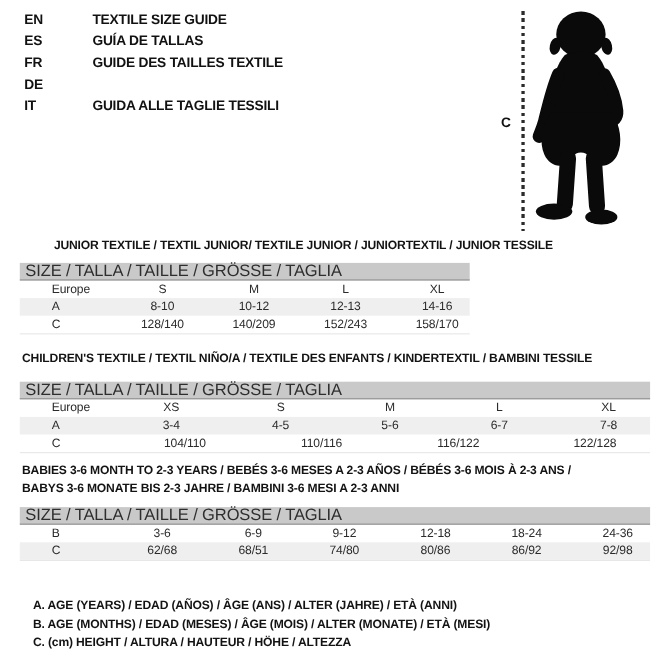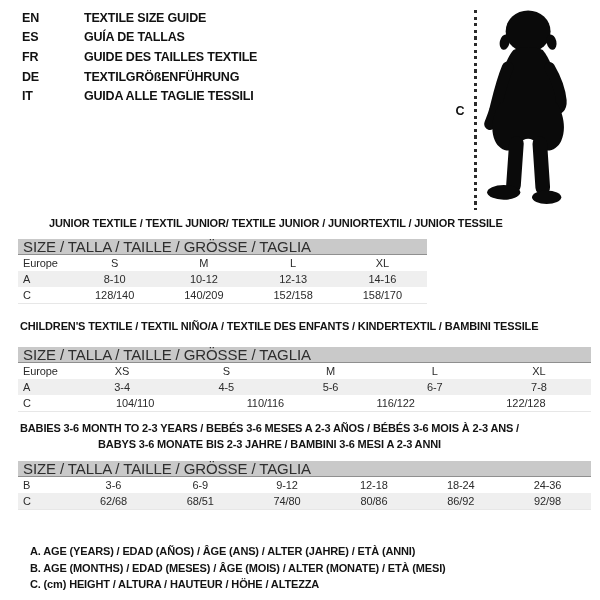--- a/index.html
+++ b/index.html
@@ -32,37 +32,37 @@
   }
   .c-label{position:absolute;left:451px;top:104px;width:18px;text-align:center;
     font-size:12.5px;font-weight:700;color:#111;}
   .baby{position:absolute;left:481px;top:7px;width:103px;height:200px;}
 
   
   .sec-title{position:absolute;left:20px;font-size:11px;font-weight:700;
     letter-spacing:-0.15px;color:#131313;line-height:16px;white-space:nowrap;}
   .t0{top:215px;margin-left:29px;}
   .t1{top:318px;}
-  .t2{top:420px;text-align:center;}
+  .t2{top:420px;}
 
   
   .table{position:absolute;left:18px;border-bottom:1px solid #e7e7e7;}
   .w-junior{width:409px;}
   .w-full{width:573px;}
   .tbl0{top:239px;}
   .tbl1{top:347px;}
   .tbl2{top:461px;}
   .band{
     height:16px;line-height:16px;background:var(--band-gray);
     border-bottom:1px solid var(--band-border);
     padding-left:5px;font-size:15px;color:#2e2e2e;letter-spacing:-0.1px;
   }
   .row{display:flex;height:16px;line-height:16px;font-size:11px;color:#2b2b2b;}
   .rows .row:nth-child(even){background:var(--row-alt);}
-  .cell{flex:1;text-align:center;letter-spacing:-0.1px;}
+  .cell{flex:1;text-align:center;letter-spacing:-0.1px;margin-left:24px;}
   .cell.label{flex:0 0 52px;text-align:left;padding-left:5px;}
 
   
   .notes{position:absolute;left:20px;top:543px;margin-left:10px;}
   .note-line{font-size:11px;font-weight:700;letter-spacing:-0.15px;
     line-height:16.5px;color:#131313;white-space:nowrap;}
 </style>
 </head>
 <body>
 
@@ -76,21 +76,20 @@
       <div class="lang-row">
         <div class="lang-code">ES</div>
         <div class="lang-text">GUÍA DE TALLAS</div>
       </div>
       <div class="lang-row">
         <div class="lang-code">FR</div>
         <div class="lang-text">GUIDE DES TAILLES TEXTILE</div>
       </div>
       <div class="lang-row">
         <div class="lang-code">DE</div>
-        <div class="lang-text">TEXTILGRÖßENFÜHRUNG</div>
       </div>
       <div class="lang-row">
         <div class="lang-code">IT</div>
         <div class="lang-text">GUIDA ALLE TAGLIE TESSILI</div>
       </div>
     </div>
 
   <div class="measure-line"></div>
   <div class="c-label">C</div>
 
@@ -135,21 +134,21 @@
           <div class="cell label">A</div>
           <div class="cell">8-10</div>
           <div class="cell">10-12</div>
           <div class="cell">12-13</div>
           <div class="cell">14-16</div>
         </div>
         <div class="row">
           <div class="cell label">C</div>
           <div class="cell">128/140</div>
           <div class="cell">140/209</div>
-          <div class="cell">152/158</div>
+          <div class="cell">152/243</div>
           <div class="cell">158/170</div>
         </div>
       </div>
   </div>
 
   <div class="sec-title t1">
       <div class="title-line">CHILDREN'S TEXTILE / TEXTIL NIÑO/A / TEXTILE DES ENFANTS / KINDERTEXTIL / BAMBINI TESSILE</div>
     </div>
   <div class="table w-full tbl1">
     <div class="band">SIZE / TALLA / TAILLE / GRÖSSE / TAGLIA</div>

